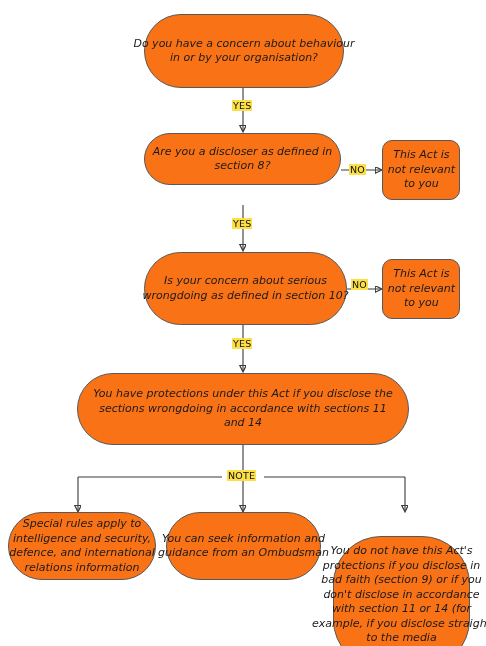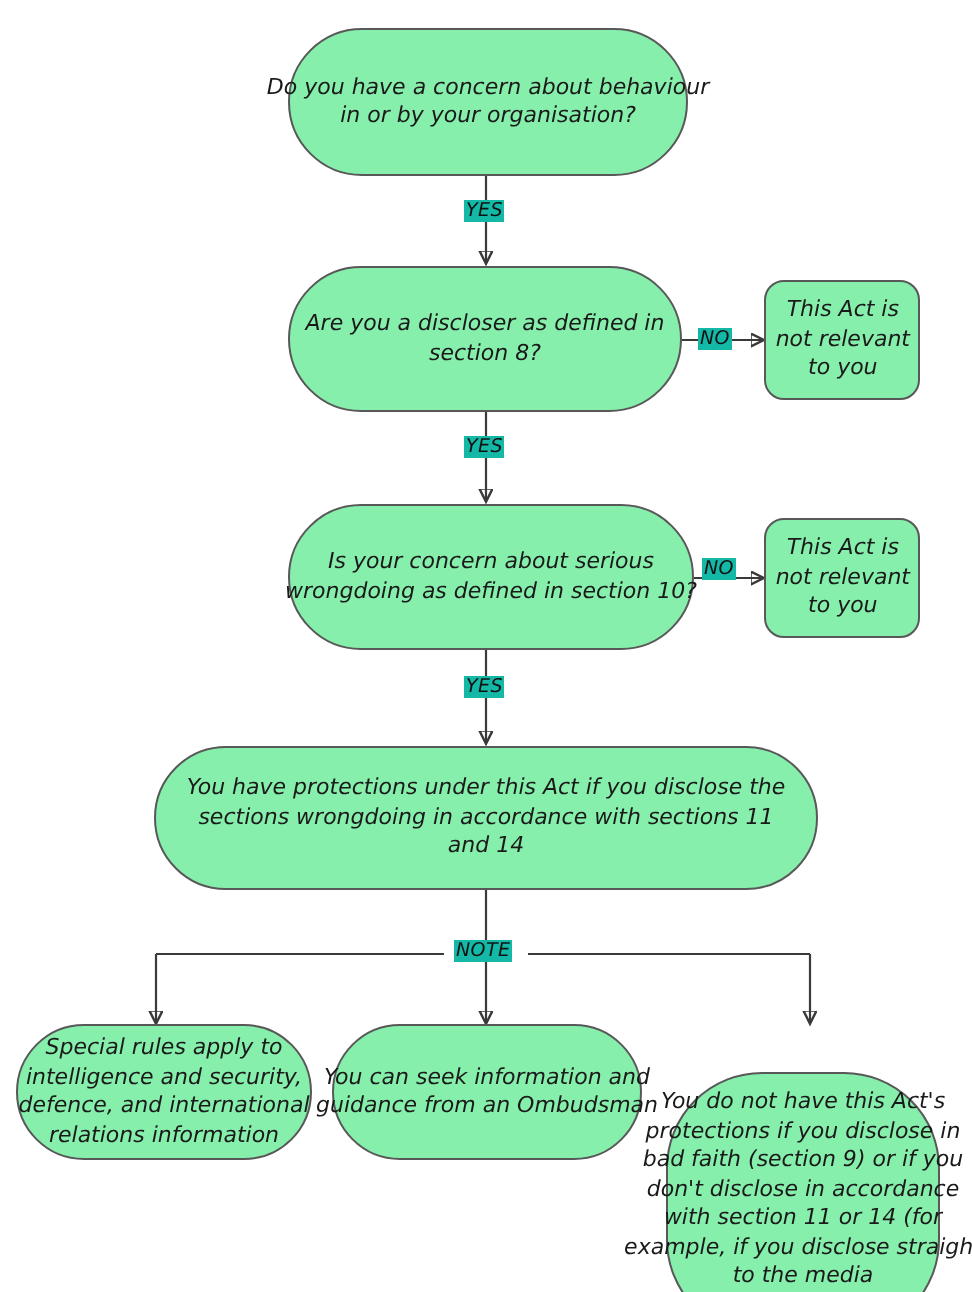--- a/index.html
+++ b/index.html
@@ -20,21 +20,21 @@
     left: 0;
     top: 0;
     width: 486px;
     height: 646px;
   }
 
   
   .node {
     position: absolute;
     box-sizing: border-box;
-    background: #86efac;
+    background: #f97316;
     border: 1px solid #585858;
     display: flex;
     align-items: center;
     justify-content: center;
     text-align: center;
   }
   .node.stadium {
     border-radius: 999px;
   }
   .node.roundrect {
@@ -54,24 +54,23 @@
     padding: 0 4px;
   }
   .node-text b {
     font-weight: normal;
     font-style: italic;
   }
 
   
   .edge-label {
     position: absolute;
-    font-style: italic;
     font-size: 9.5px;
     color: #111111;
-    background: #14b8a6;
+    background: #fde047;
     letter-spacing: 0.2px;
     white-space: nowrap;
     padding: 0 1px;
   }
 
   
   #connectors {
     position: absolute;
     left: 0;
     top: 0;
@@ -118,21 +117,21 @@
     <line x1="405" y1="477" x2="405" y2="511" marker-end="url(#arrow)"></line>
   </svg>
 
   <div class="node stadium" style="left:144px; top:14px; width:200px; height:74px;">
     <div class="node-text">
       <span>Do you have a concern about behaviour</span><br>
       <span>in or by your organisation?</span>
     </div>
   </div>
 
-  <div class="node stadium" style="left:144px; top:133px; width:197px; height:73px;">
+  <div class="node stadium" style="left:144px; top:133px; width:197px; height:52px;">
     <div class="node-text">
       <span>Are you a discloser as defined in</span><br>
       <b>section 8</b><span>?</span>
     </div>
   </div>
 
   <div class="node roundrect" style="left:382px; top:140px; width:78px; height:60px;">
     <div class="node-text">
       <span>This Act is</span><br>
       <span>not relevant</span><br>

